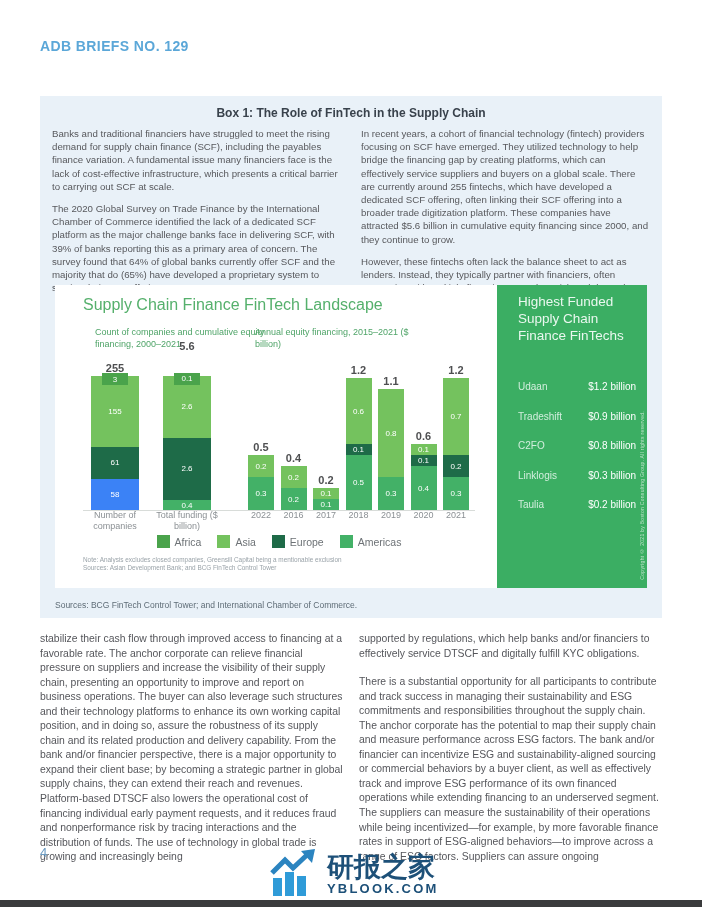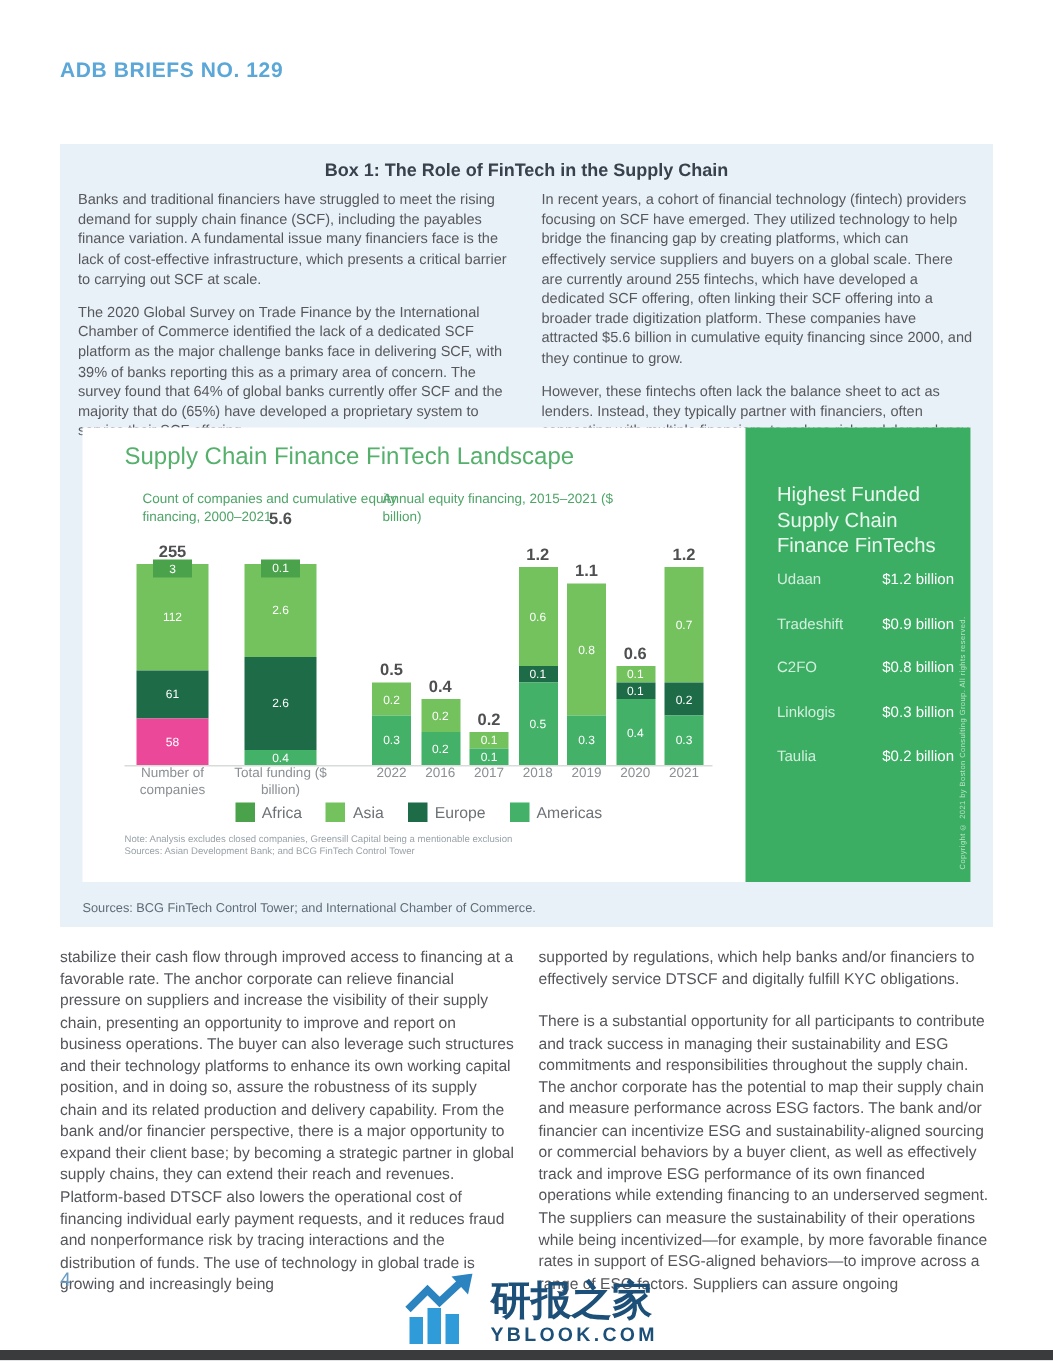--- a/index.html
+++ b/index.html
@@ -32,21 +32,21 @@
   .bar-xlabel { position:absolute; top:100%; margin-top:0; left:50%; transform:translateX(-50%);
     width:84px; text-align:center; font-size:9px; line-height:11px; color:#8b9094; }
 
   .legend { position:absolute; left:28px; top:250px; width:392px; display:flex; justify-content:center; gap:16px; }
   .legend-item { display:flex; align-items:center; gap:5px; font-size:10.5px; color:#6d7276; }
   .legend-swatch { width:13px; height:13px; display:inline-block; }
 
   .chart-note { position:absolute; left:28px; font-size:6.4px; line-height:8px; color:#9aa3a9; }
 
   .green-panel { position:absolute; right:0; top:0; width:150px; height:303px; background:#3bae63; }
-  .gp-title { position:absolute; left:21px; top:36px; width:110px; font-size:13.5px; line-height:17px; color:#eaf8ef; font-weight:500; }
+  .gp-title { position:absolute; left:21px; top:8px; width:110px; font-size:13.5px; line-height:17px; color:#eaf8ef; font-weight:500; }
   .gp-items { position:absolute; left:21px; top:96px; width:118px; }
   .gp-row { display:flex; justify-content:space-between; height:29.5px; align-items:flex-start; }
   .gp-name { font-size:10px; color:#d2eedd; }
   .gp-value { font-size:10px; color:#ffffff; }
   .gp-copy { position:absolute; right:2px; bottom:8px; writing-mode:vertical-rl; transform:rotate(180deg);
     font-size:5px; color:rgba(255,255,255,0.65); letter-spacing:0.3px; }
 
   .box-sources { position:absolute; left:15px; bottom:8px; font-size:8.5px; color:#5e6c76; }
 
   .body-cols { position:absolute; left:40px; top:632px; width:622px; display:flex; gap:16px; }
@@ -86,23 +86,23 @@
 
     <div class="chart-panel">
       <div class="chart-title">Supply Chain Finance FinTech Landscape</div>
       <div class="subtitle left">Count of companies and cumulative equity financing, 2000–2021</div>
       <div class="subtitle right">Annual equity financing, 2015–2021 ($ billion)</div>
       <div class="axis-line"></div>
       <div id="bars">
           <div class="bar" style="left: 36px; width: 48px;">
             <div class="bar-total">255</div>
             <div class="bar-stack">
-              <div class="bar-seg" style="height: 70.7222px; background: rgb(116, 194, 94);">112</div>
+              <div class="bar-seg" style="height: 70.7222px; background: rgb(116, 194, 94);">155</div>
               <div class="bar-seg" style="height: 32.4365px; background: rgb(30, 107, 72);">61</div>
-              <div class="bar-seg" style="height: 30.8413px; background: #ec4899;">58</div>
+              <div class="bar-seg" style="height: 30.8413px; background: #3b82f6;">58</div>
               <div class="africa-badge" style="background: rgb(74, 163, 75);">3</div>
             </div>
             <div class="bar-xlabel" style="width: 74px;">Number of companies</div>
           </div>
           <div class="bar" style="left: 108px; width: 48px; gap: 22px;">
             <div class="bar-total">5.6</div>
             <div class="bar-stack">
               <div class="bar-seg" style="height: 62.2143px; background: rgb(116, 194, 94);">2.6</div>
               <div class="bar-seg" style="height: 62.2143px; background: rgb(30, 107, 72);">2.6</div>
               <div class="bar-seg" style="height: 10px; background: rgb(67, 177, 103);">0.4</div>

